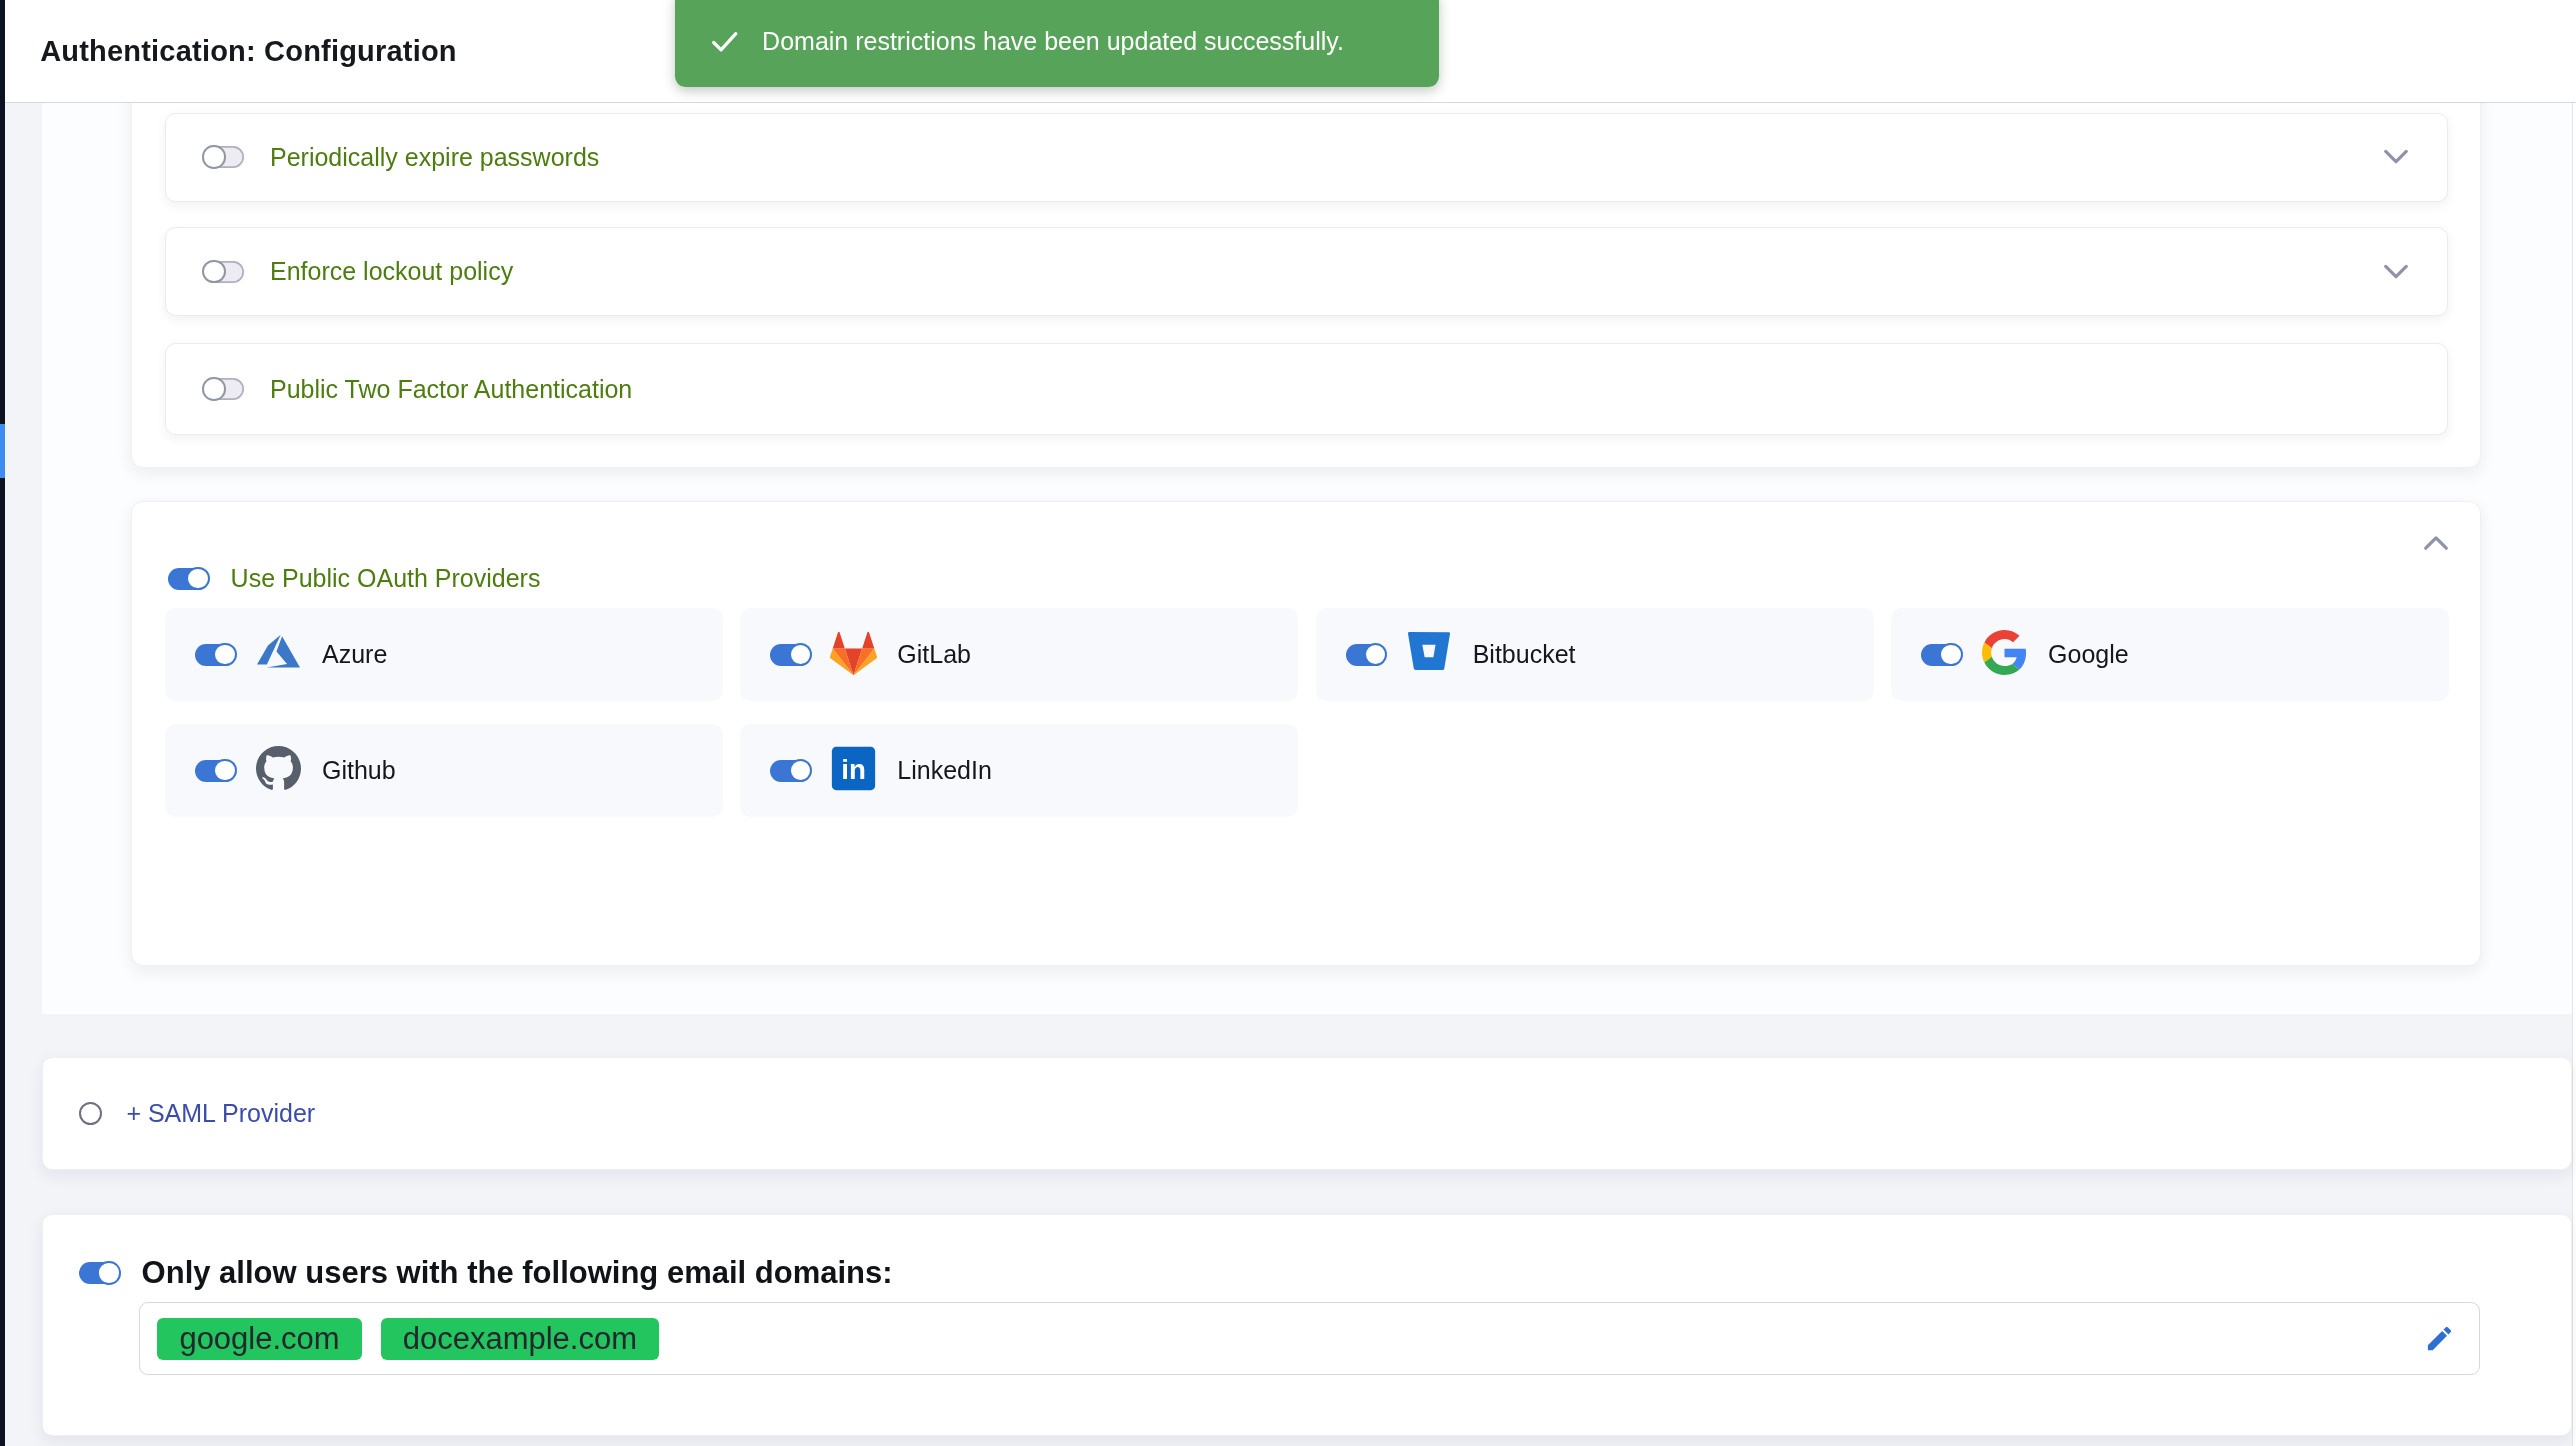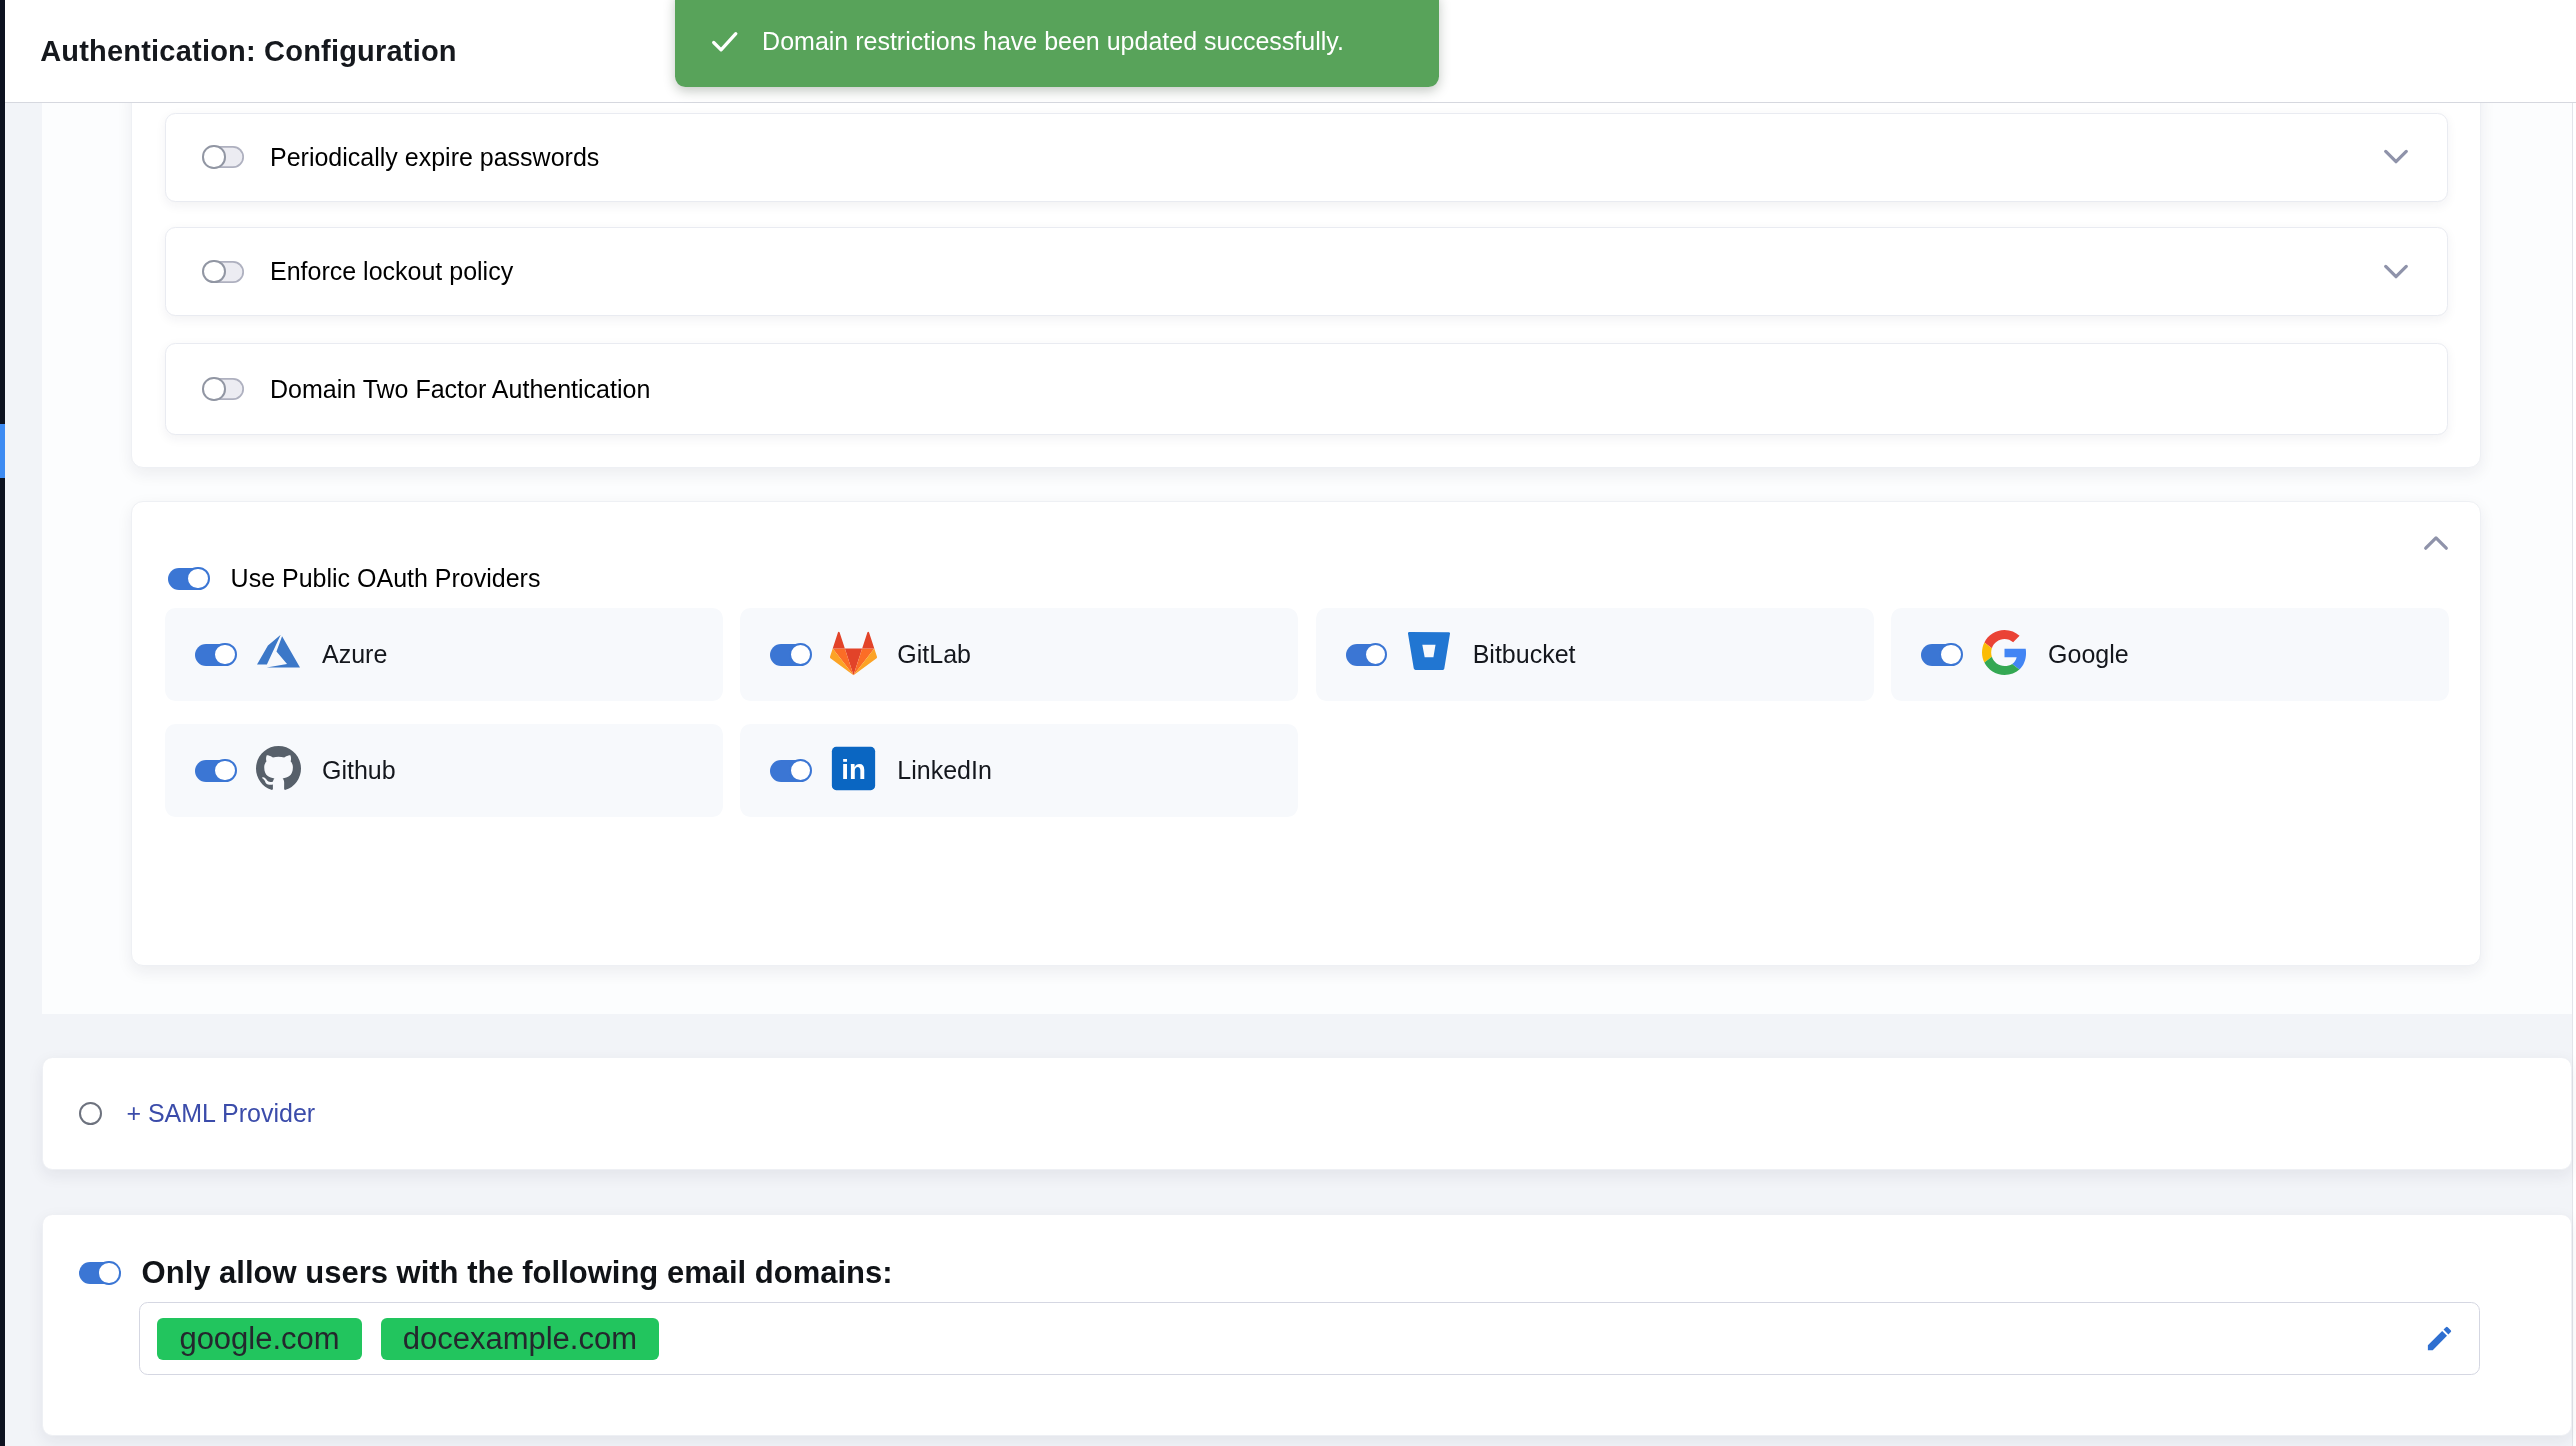--- a/index.html
+++ b/index.html
@@ -34,21 +34,21 @@
         box-shadow:0 5.2px 15.6px rgba(28,34,60,.07);border:0.9px solid #eef0f4;box-sizing:border-box;}
   #group-password-policies{left:131px;top:82px;width:2350px;height:386px;z-index:3;}
   #group-oauth{left:131px;top:501px;width:2350px;height:465px;z-index:3;}
   
   .policy-row{position:absolute;left:33px;width:2283px;height:89px;background:#ffffff;
               border:0.9px solid #e9ebf1;border-radius:10.4px;box-shadow:0 3.5px 10.4px rgba(28,34,60,.06);
               display:flex;align-items:center;gap:26px;padding:0 38px;box-sizing:border-box;}
   #policy-row-0{top:29.5px;}
   #policy-row-1{top:144px;}
   #policy-row-2{top:260px;height:92px;}
-  .row-label{font-size:25px;color:#000000;white-space:nowrap;}
+  .row-label{font-size:25px;color:#4d7c0f;white-space:nowrap;}
   .chev{margin-left:auto;display:flex;}
   
   .toggle{position:relative;display:inline-block;width:40px;height:22px;border-radius:12px;flex:none;cursor:pointer;}
   .toggle .knob{position:absolute;top:-0.9px;width:23.4px;height:23.4px;border-radius:50%;
                 background:#fff;box-sizing:border-box;}
   .toggle.on{background:#3b76d4;}
   .toggle.on .knob{right:-1.7px;border:2.6px solid #3b76d4;}
   .toggle.off{background:#ececf2;box-shadow:inset 0 0 0 1.7px #aeb0bf;}
   .toggle.off .knob{left:-1.7px;border:2.6px solid #9196a3;}
   
@@ -123,21 +123,21 @@
       <svg width="26" height="15.6" viewBox="0 0 24 14">
           <path d="M2.5 2 12 11.5 21.5 2" fill="none" stroke="#8f93aa" stroke-width="3" stroke-linecap="round" stroke-linejoin="round"></path>
         </svg>
     </span>
   </div>
 
   <div class="policy-row" id="policy-row-2">
     <span class="toggle off">
         <span class="knob"></span>
       </span>
-    <span class="row-label">Domain Two Factor Authentication</span>
+    <span class="row-label">Public Two Factor Authentication</span>
   </div>
 </div>
 
 <div class="card" id="group-oauth">
 
   <div class="oauth-head">
     <span class="toggle on">
         <span class="knob"></span>
       </span>
     <span class="row-label">Use Public OAuth Providers</span>

